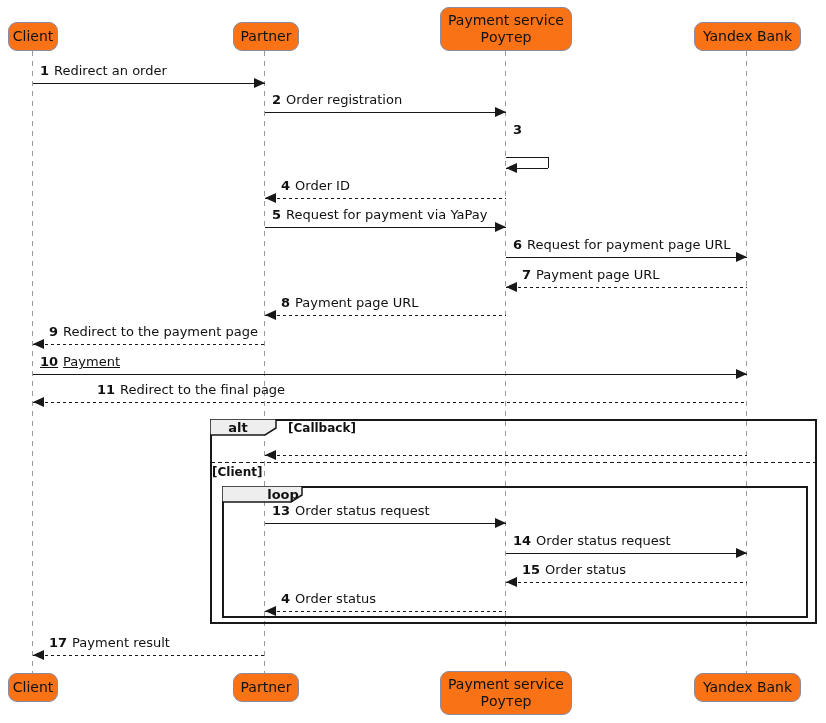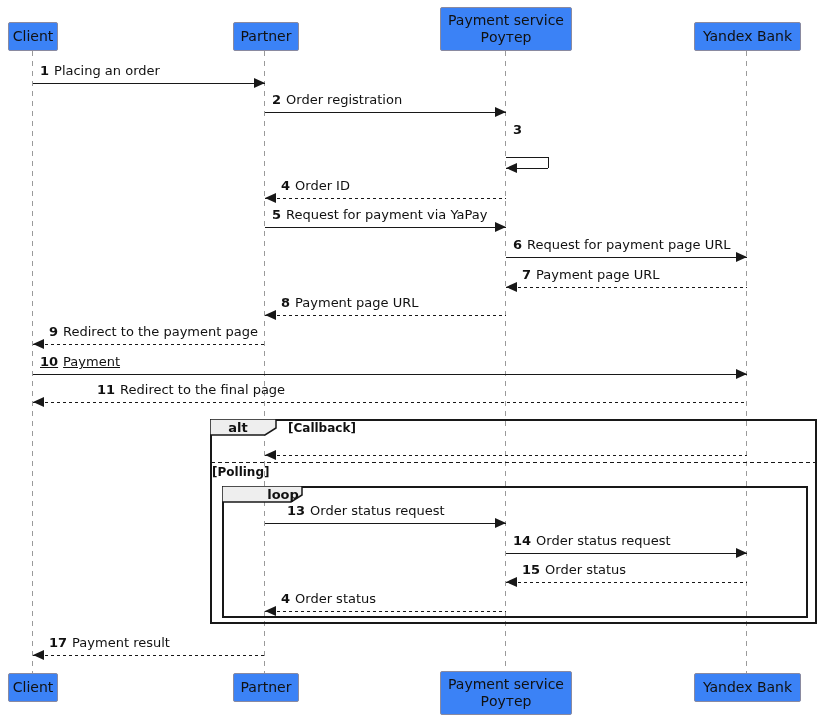--- a/index.html
+++ b/index.html
@@ -7,23 +7,23 @@
     position:relative;
     width:826px; height:723px;
     background:#ffffff;
     font-family:"DejaVu Sans","Liberation Sans",sans-serif;
     color:#111111;
     overflow:hidden;
   }
   
   .pbox {
     position:absolute;
-    background:#3b82f6;
+    background:#f97316;
     border:1px solid #8A8AA0;
-    border-radius:2px;
+    border-radius:9px;
     display:flex; align-items:center; justify-content:center;
     font-size:14px; line-height:17px;
     white-space:pre-line; text-align:center;
     box-sizing:border-box;
     color:#111;
   }
   
   .lifeline {
     position:absolute; width:1px;
     background:repeating-linear-gradient(180deg,#9a9a9a 0 5px,transparent 5px 10px);
@@ -80,21 +80,21 @@
   <div class="pbox" style="left:694px;top:22px;width:107px;height:29px;">Yandex Bank</div>
 
   <div class="pbox" style="left:8px;top:673px;width:50px;height:29px;">Client</div>
   <div class="pbox" style="left:233px;top:673px;width:66px;height:29px;">Partner</div>
   <div class="pbox" style="left:440px;top:671px;width:132px;height:44px;">Payment service
 Роутер</div>
   <div class="pbox" style="left:694px;top:673px;width:107px;height:29px;">Yandex Bank</div>
 
   <div class="mlabel" style="left:40px;top:64px;">
       <b>1</b>
-      <span>Placing an order</span>
+      <span>Redirect an order</span>
     </div>
   <div class="sline" style="left:33px;top:83px;width:232px;"></div>
   <div class="arr-r" style="left:254px;top:78px;"></div>
 
   <div class="mlabel" style="left:272px;top:93px;">
       <b>2</b>
       <span>Order registration</span>
     </div>
   <div class="sline" style="left:265px;top:112px;width:241px;"></div>
   <div class="arr-r" style="left:495px;top:107px;"></div>
@@ -165,34 +165,34 @@
 
   <div class="frame" style="left:210px;top:419px;width:607px;height:205px;"></div>
   <div class="fheader" style="left:210px;top:419px;">
     <svg width="67" height="17">
         <polygon points="0,0 66,0 66,9 55,16 0,16" fill="#EEEEEE" stroke="#181818" stroke-width="1.5"></polygon>
       </svg>
   </div>
   <div class="fheader-label" style="left:210px;top:420px;width:56px;">alt</div>
   <div class="guard" style="left:288px;top:421px;">[Callback]</div>
   <div class="divider" style="left:211px;top:462px;width:604px;"></div>
-  <div class="guard" style="left:212px;top:465px;">[Polling]</div>
+  <div class="guard" style="left:212px;top:465px;">[Client]</div>
 
   <div class="dline" style="left:265px;top:455px;width:482px;"></div>
   <div class="arr-l" style="left:265px;top:450px;"></div>
 
   <div class="frame" style="left:222px;top:486px;width:586px;height:132px;"></div>
   <div class="fheader" style="left:222px;top:486px;">
     <svg width="81" height="17">
         <polygon points="0,0 80,0 80,9 69,16 0,16" fill="#EEEEEE" stroke="#181818" stroke-width="1.5"></polygon>
       </svg>
   </div>
   <div class="fheader-label" style="left:224px;top:487px;width:68px;margin-left:25px;">loop</div>
 
-  <div class="mlabel" style="left:272px;top:504px;margin-left:15px;">
+  <div class="mlabel" style="left:272px;top:504px;">
       <b>13</b>
       <span>Order status request</span>
     </div>
   <div class="sline" style="left:265px;top:523px;width:241px;"></div>
   <div class="arr-r" style="left:495px;top:518px;"></div>
 
   <div class="mlabel" style="left:513px;top:534px;">
       <b>14</b>
       <span>Order status request</span>
     </div>

